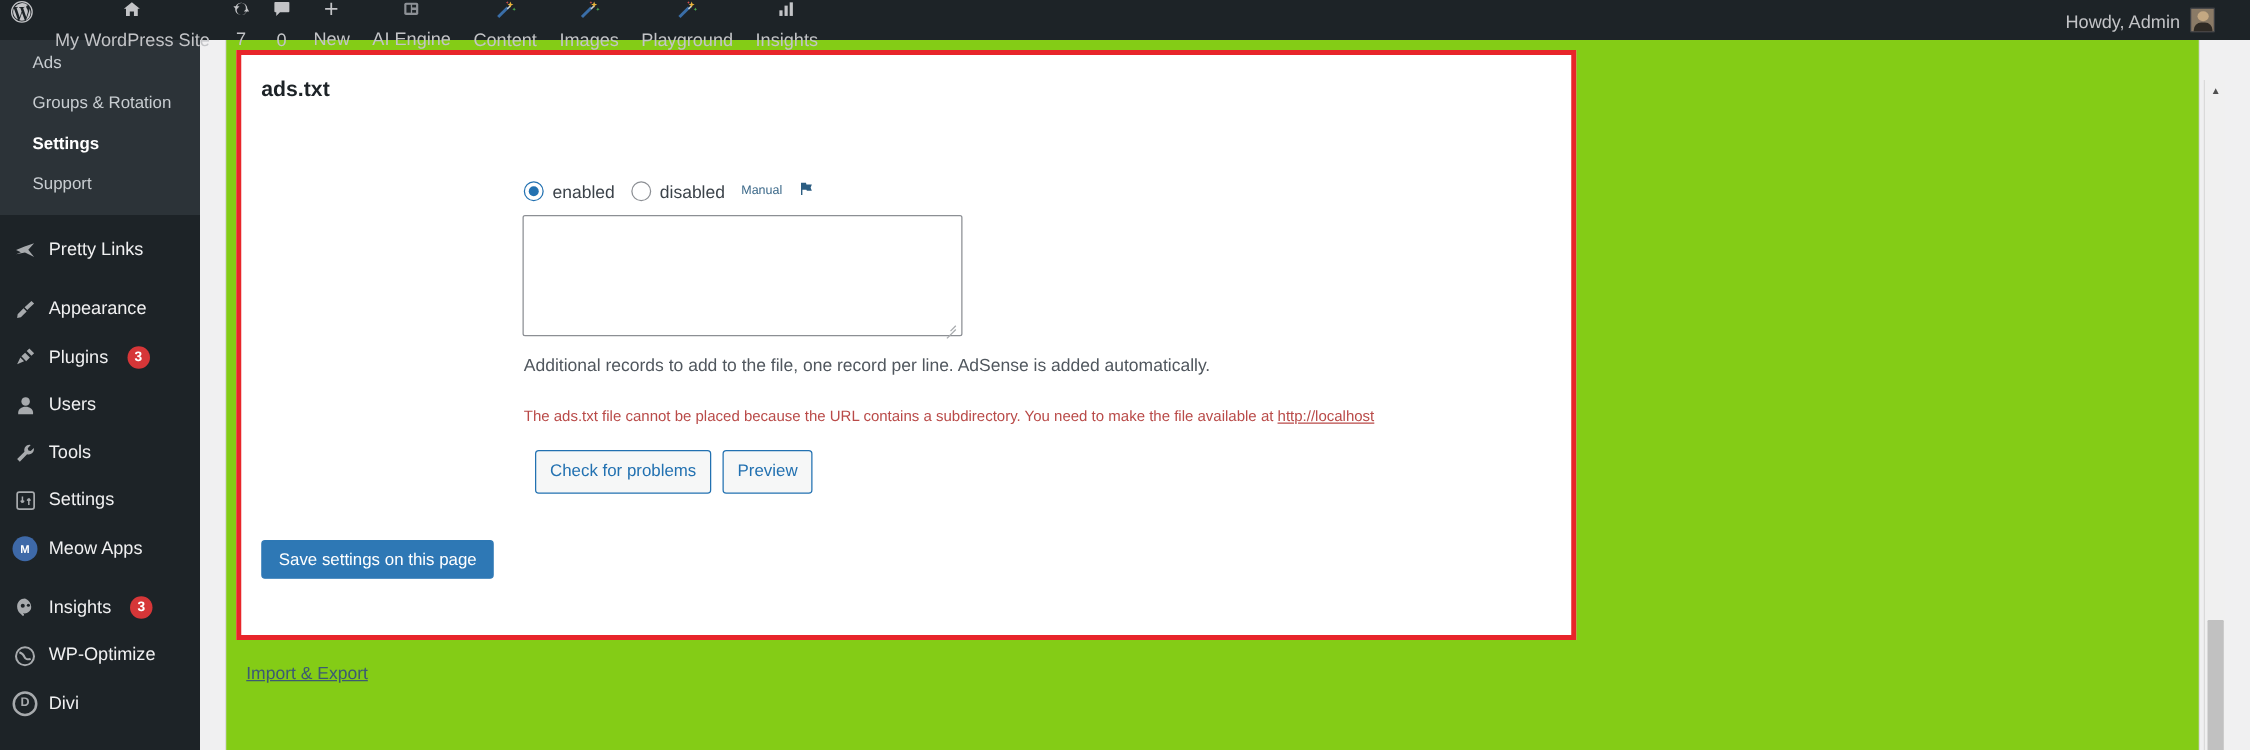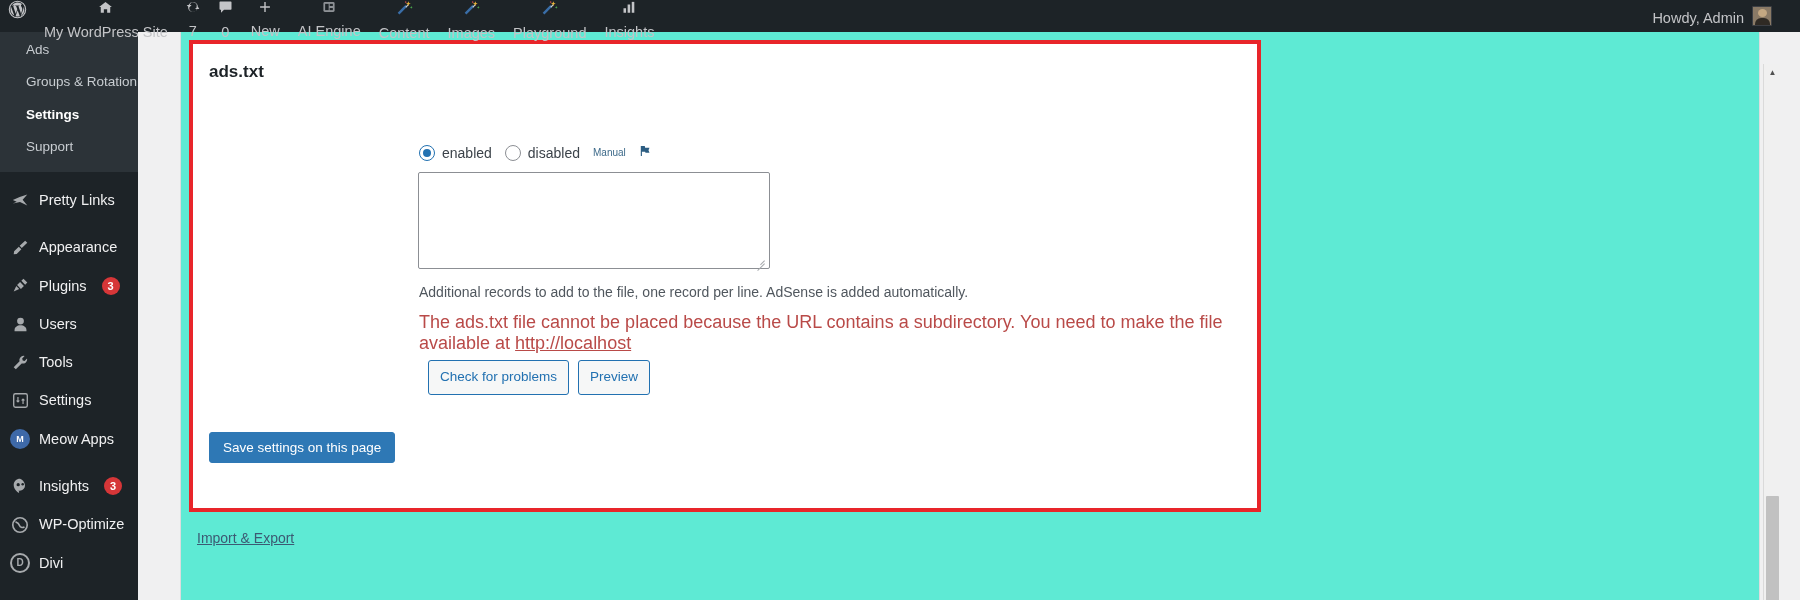--- a/index.html
+++ b/index.html
@@ -42,21 +42,21 @@
   .ab-avatar::after {
     content: ""; position: absolute; left: 2px; top: 11px;
     width: 15px; height: 10px; border-radius: 6px 6px 0 0; background: #2f2a24;
   }
   .sprite { display: inline-block; line-height: 1; }
   .wand { font-size: 14px; }
 
   
   #adminmenu {
     position: absolute; top: 32px; left: 0;
-    width: 138px; height: 568px;
+    width: 160px; height: 568px;
     background: #1d2327;
     color: #f0f0f1;
     font-size: 14px;
     overflow: hidden;
   }
   .sub-wrap { background: #2c3338; padding: 2px 0 9px 0; }
   .sub-item {
     padding: 6px 0 6px 26px;
     color: #c8cdd1; font-size: 13.5px; cursor: pointer; line-height: 1.5;
   }
@@ -89,21 +89,21 @@
 
   
   #wpcontent {
     position: absolute; top: 32px; left: 160px;
     width: 1620px; height: 568px;
     background: #f0f0f1;
   }
   #wpbody {
     position: absolute; left: 20px; top: 0;
     width: 1580px; height: 568px;
-    background: #5eead4;
+    background: #84cc16;
     border-left: 1px solid #dcdcde;
     border-right: 1px solid #dcdcde;
   }
 
   .hl-box {
     position: absolute;
     left: 8px; top: 8px;
     width: 1072px; height: 472px;
     border: 4px solid #e8252a;
     background: #fff;
@@ -155,22 +155,22 @@
     width: 10px; height: 1px; background: #a7aaad;
     transform-origin: right bottom; transform: rotate(-45deg);
   }
   .ta-grip span:nth-child(2) { width: 6px; bottom: 4px; }
 
   .desc {
     position: absolute; left: 226px; top: 240px;
     font-size: 14px; color: #50575e;
   }
   .warn {
-    position: absolute; left: 226px; top: 268px;
-    font-size: 18px; color: #b94a48;
+    position: absolute; left: 226px; top: 282px;
+    font-size: 12px; color: #b94a48;
   }
   .warn a { color: #b94a48; text-decoration: underline; cursor: pointer; }
 
   .btn-row { position: absolute; left: 235px; top: 316px; display: flex; gap: 9px; border-radius: 17px; }
   .btn-secondary {
     background: #f6f7f7; border: 1px solid #2271b1;
     color: #2271b1; border-radius: 3px;
     font-size: 13.5px; padding: 5px 11px;
     cursor: pointer; line-height: 1.7;
     font-family: "Liberation Sans", sans-serif;

